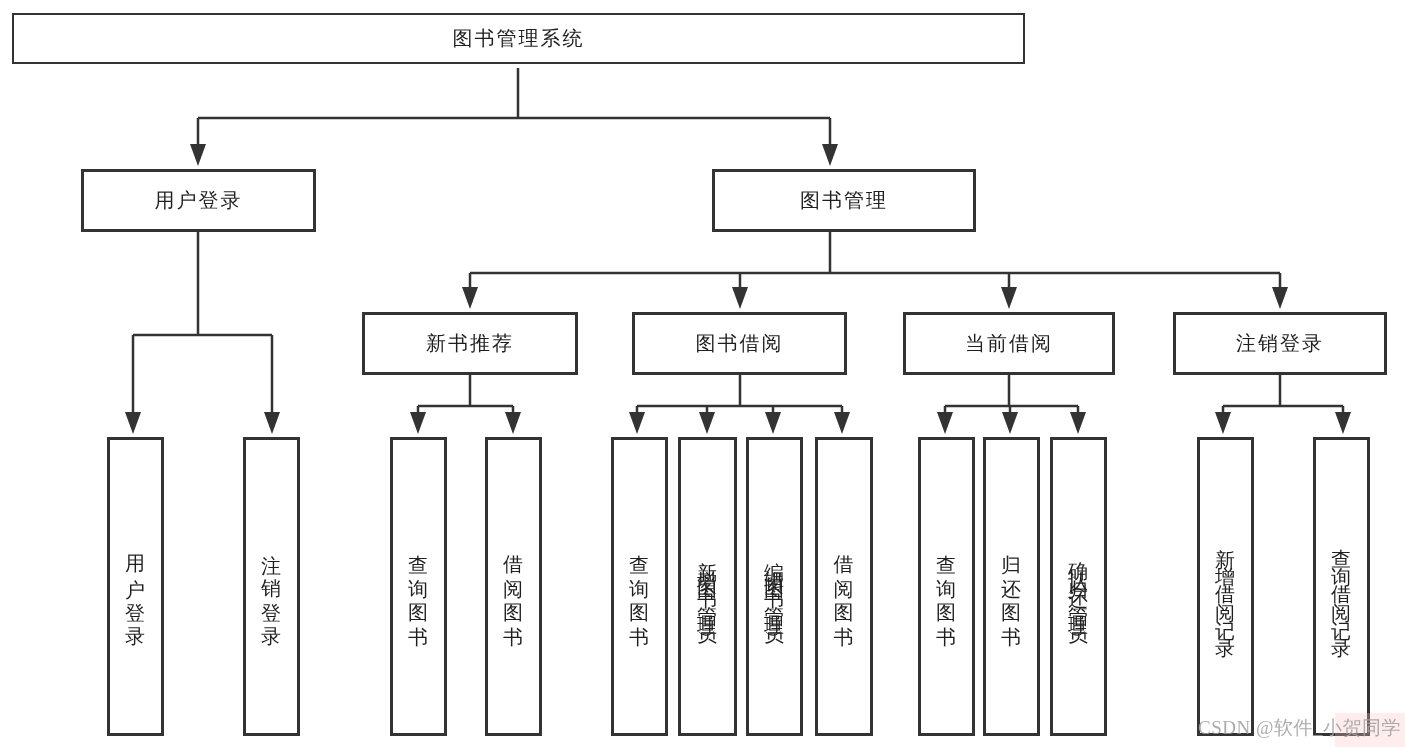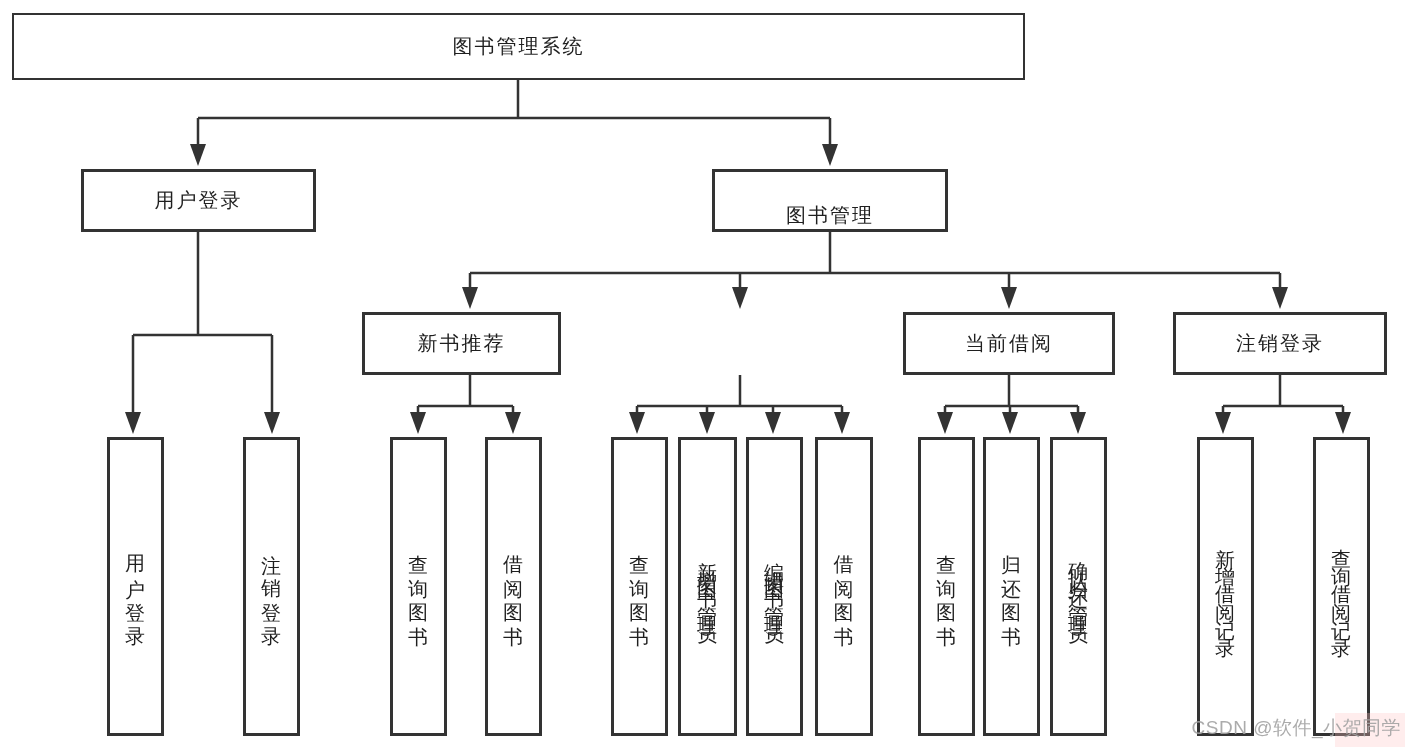--- a/index.html
+++ b/index.html
@@ -61,20 +61,21 @@
   .vtext.ls9 { letter-spacing: 9px; }
   .watermark {
     position: absolute;
     right: 4px;
     bottom: 6px;
     font-size: 19px;
     color: #a3a3a3;
     opacity: 0.9;
     z-index: 5;
     letter-spacing: 0.5px;
+    font-family: Liberation Serif, serif;
   }
   .corner-tint {
     position: absolute;
     right: 0;
     bottom: 0;
     width: 70px;
     height: 34px;
     background: rgba(255, 196, 196, 0.30);
     z-index: 4;
   }
@@ -117,33 +118,36 @@
       <polygon points="773,434 765,412 781,412"></polygon>
       <polygon points="842,434 834,412 850,412"></polygon>
       <polygon points="945,434 937,412 953,412"></polygon>
       <polygon points="1010,434 1002,412 1018,412"></polygon>
       <polygon points="1078,434 1070,412 1086,412"></polygon>
       <polygon points="1223,434 1215,412 1231,412"></polygon>
       <polygon points="1343,434 1335,412 1351,412"></polygon>
     </g>
   </svg>
 
-  <div class="node root" style="left:12px; top:13px; width:1013px; height:67px;">
+  <div class="node root" style="left:12px; top:13px; width:1013px; height:51px;">
     <span>图书管理系统</span>
   </div>
 
   <div class="node h63" style="left:81px; top:169px; width:235px;">
     <span>用户登录</span>
   </div>
-  <div class="node h63" style="left:712px; top:169px; width:236px;align-items:flex-end;">
+  <div class="node h63" style="left:712px; top:169px; width:264px;">
     <span>图书管理</span>
   </div>
 
-  <div class="node h63" style="left:362px; top:312px; width:199px;">
+  <div class="node h63" style="left:362px; top:312px; width:216px;">
     <span>新书推荐</span>
+  </div>
+  <div class="node h63" style="left:632px; top:312px; width:215px;">
+    <span>图书借阅</span>
   </div>
   <div class="node h63" style="left:903px; top:312px; width:212px;text-align:right;">
     <span>当前借阅</span>
   </div>
   <div class="node h63" style="left:1173px; top:312px; width:214px;">
     <span>注销登录</span>
   </div>
 
   <div class="leaf" style="left:107px;">
     <span class="vtext">用户登录</span>

